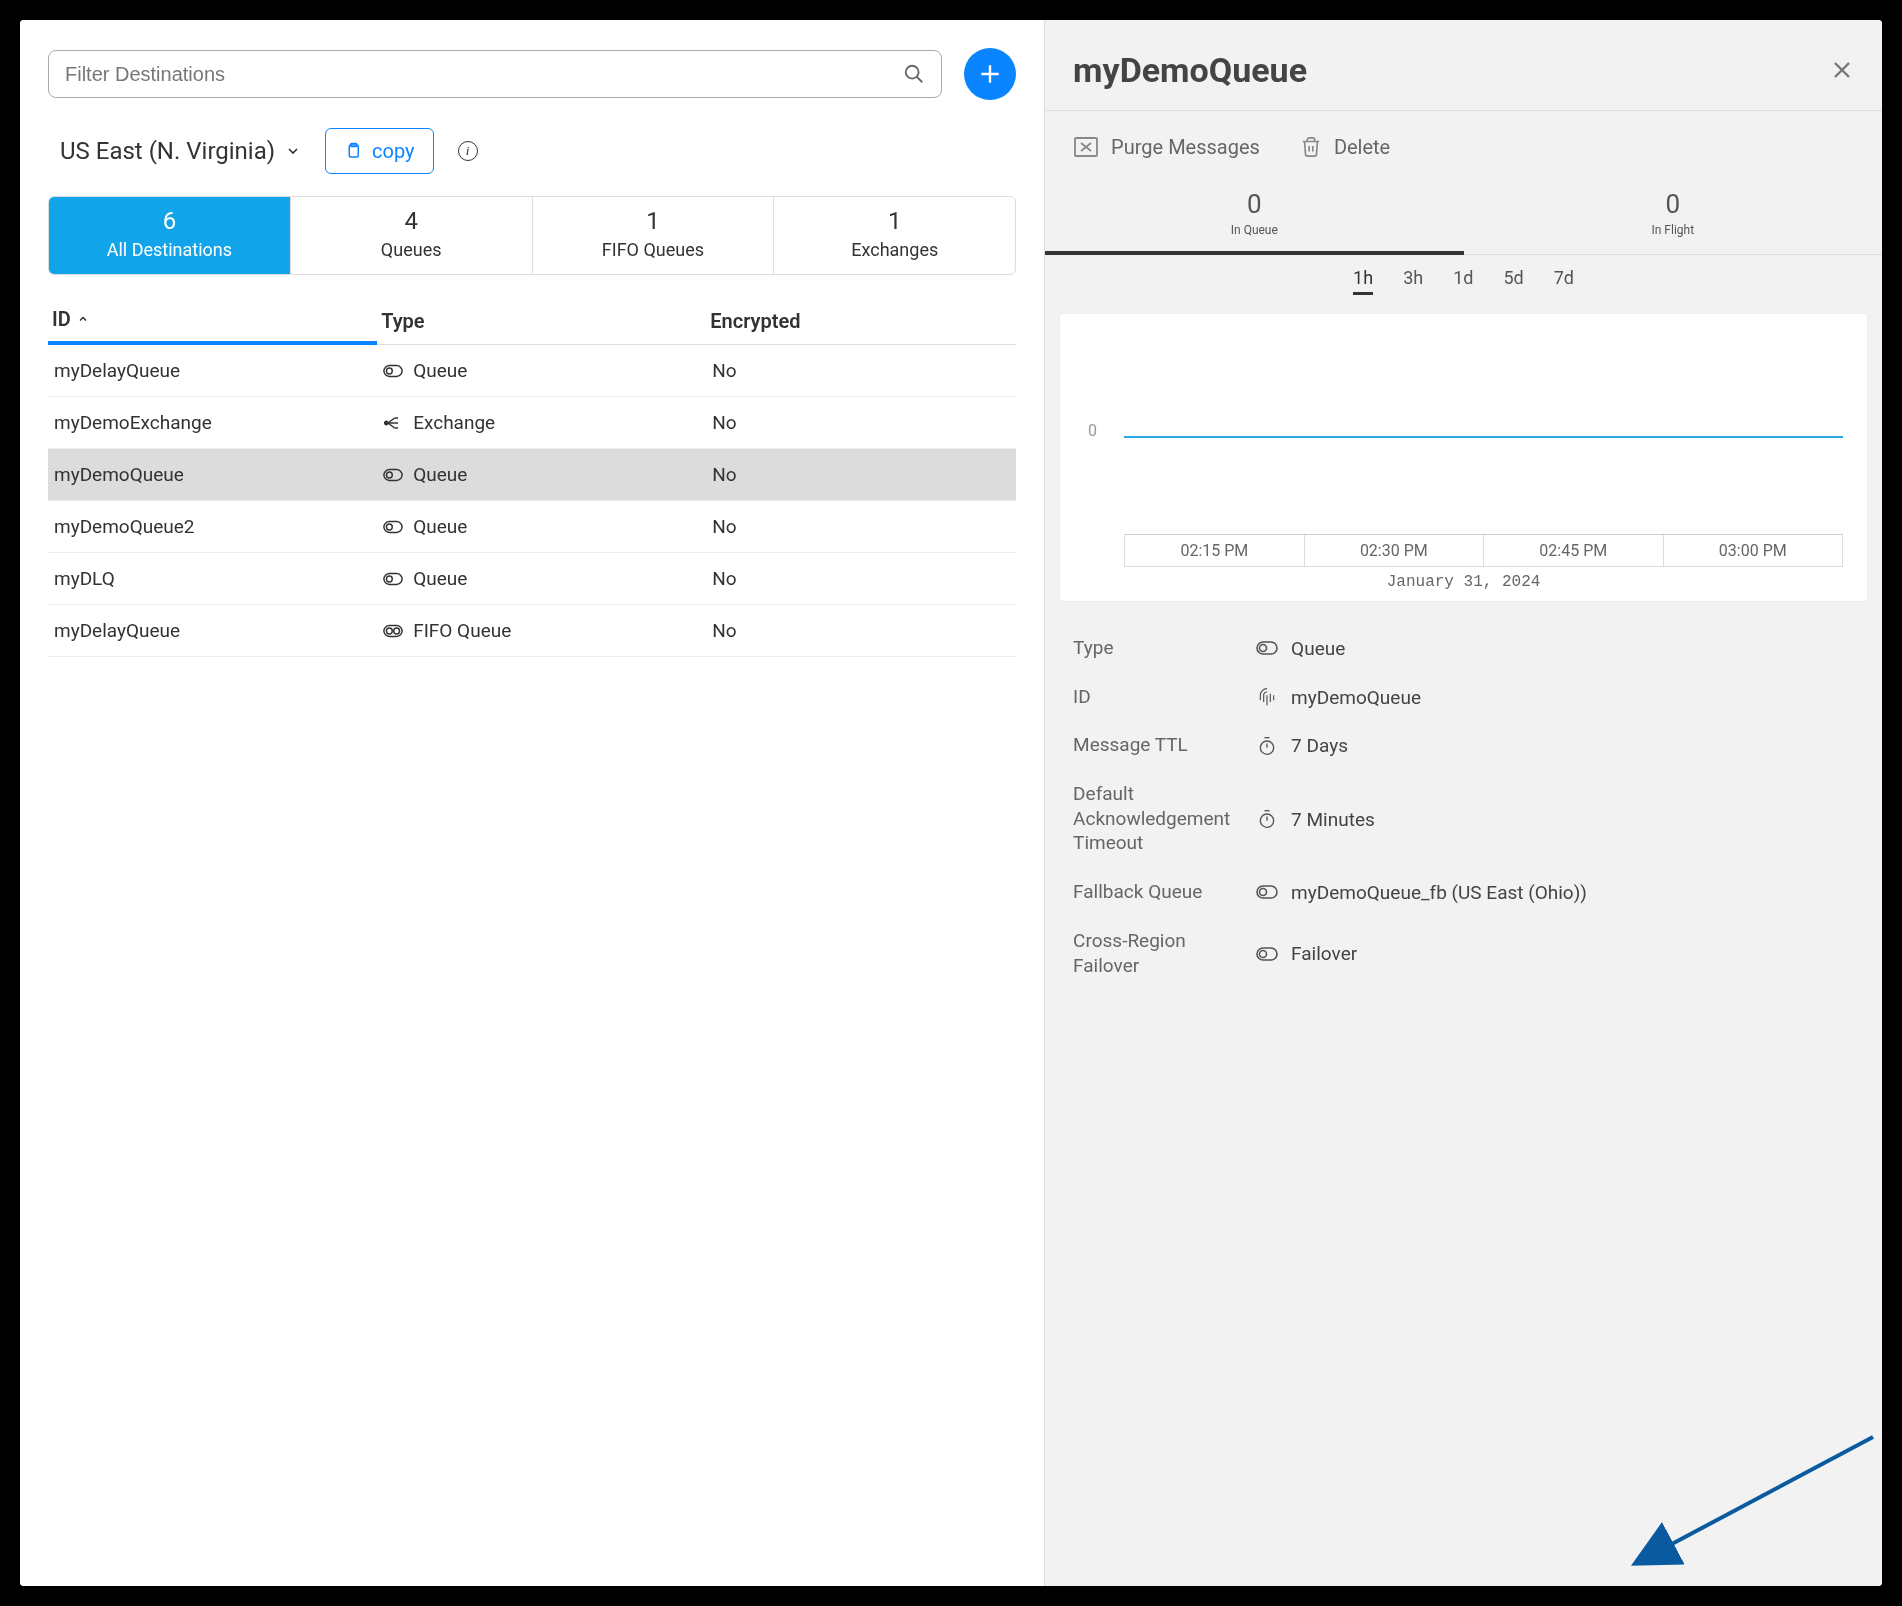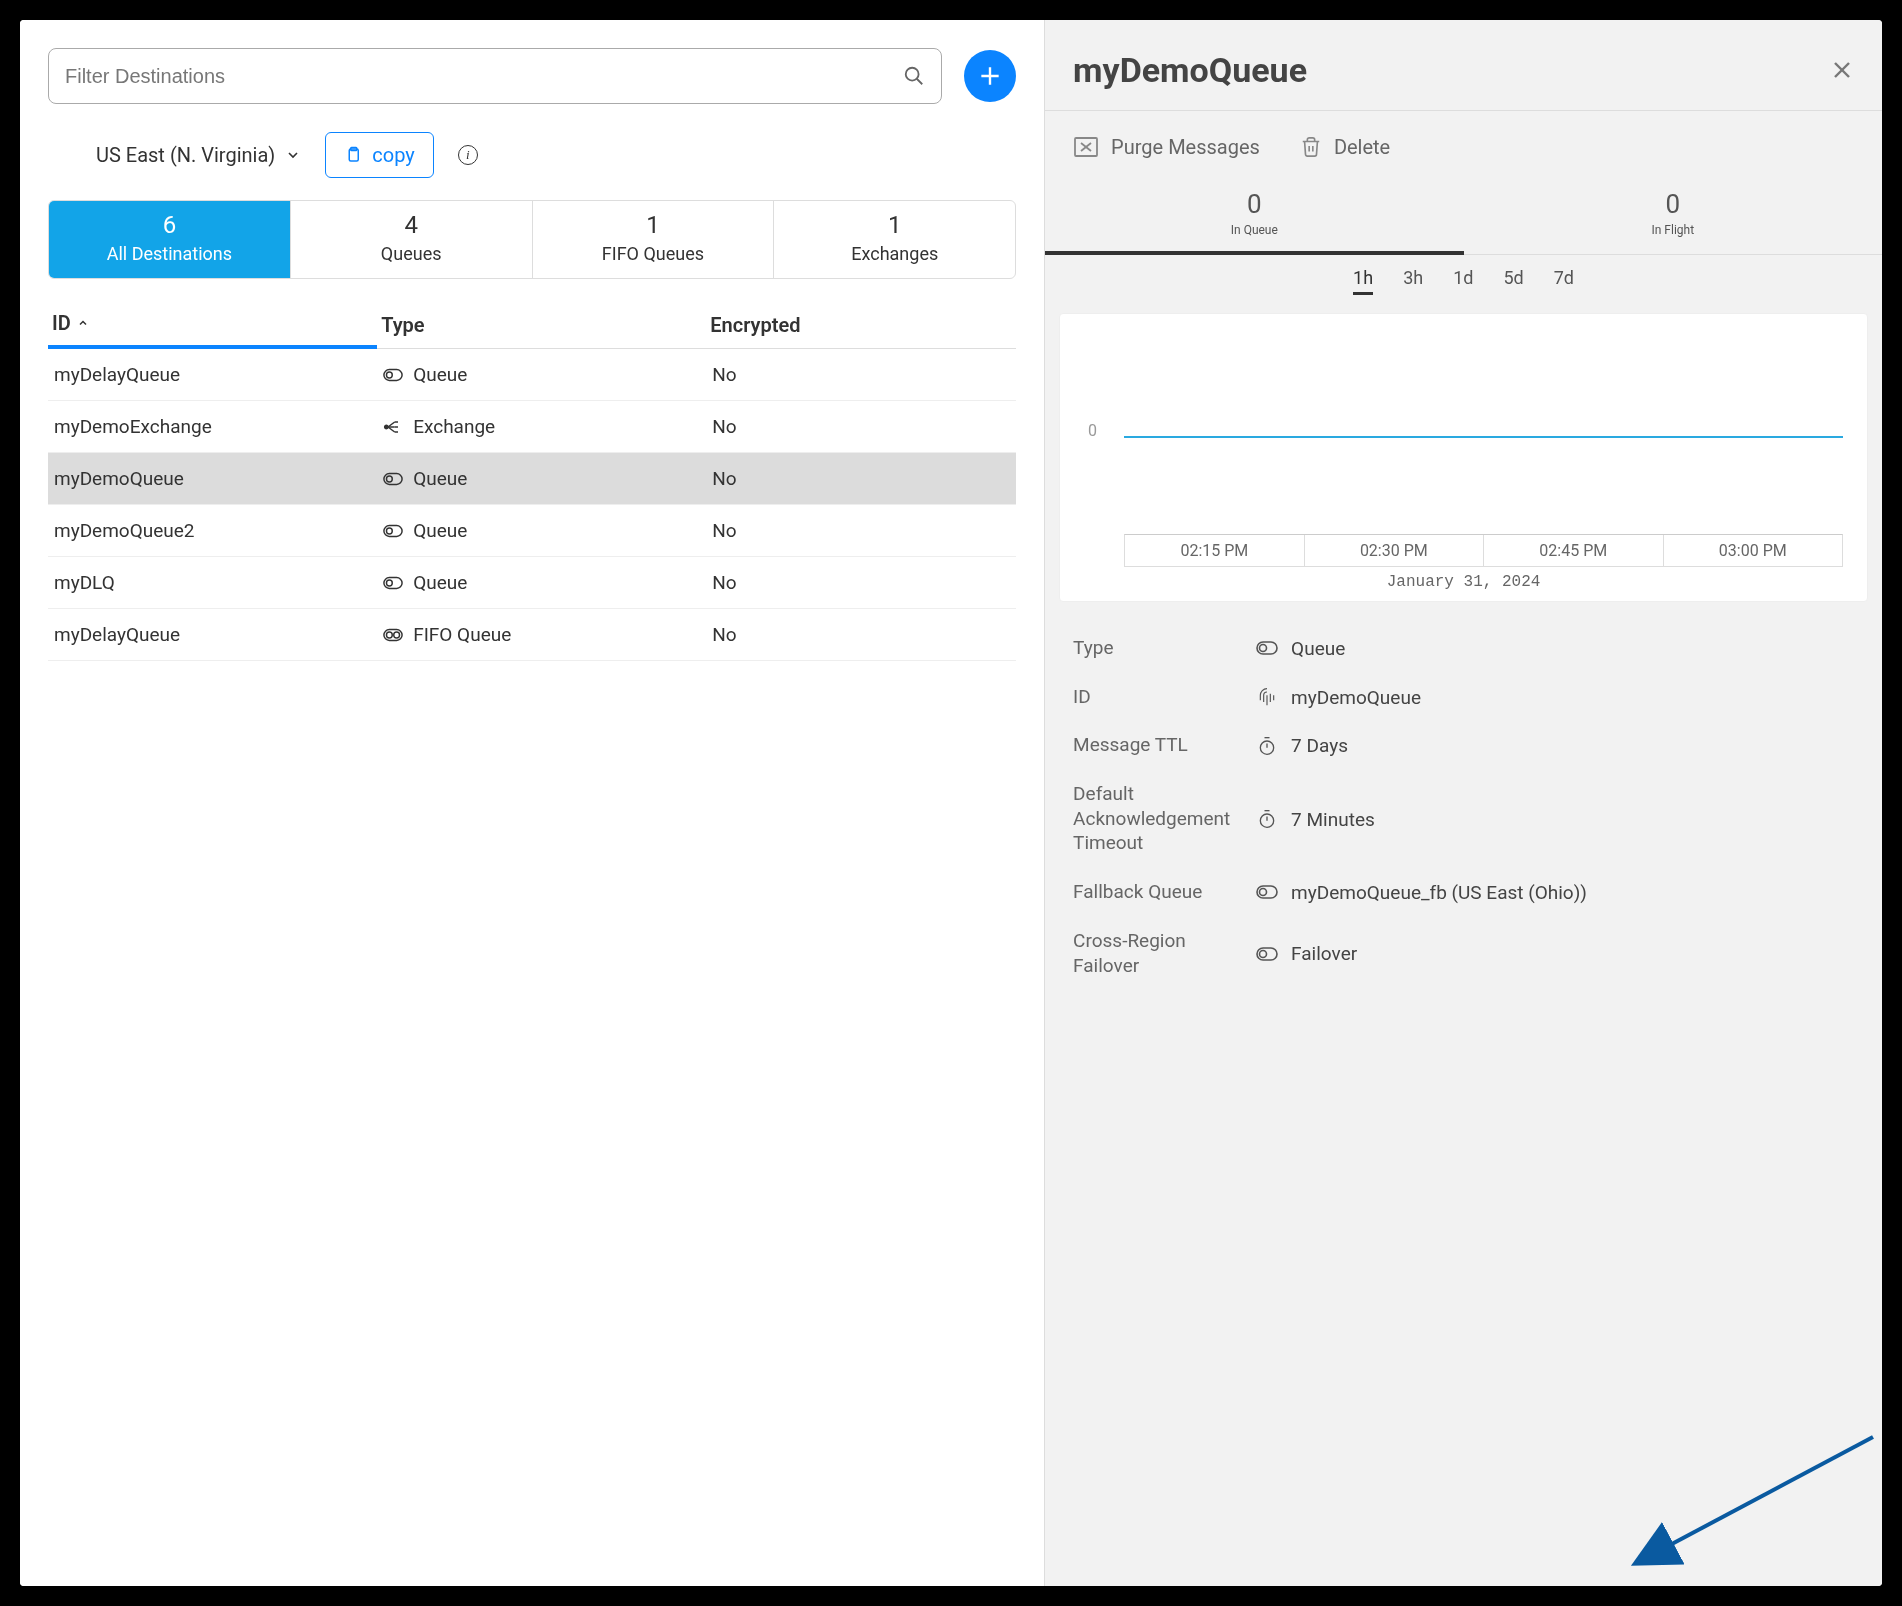--- a/index.html
+++ b/index.html
@@ -31,21 +31,21 @@
     display: flex;
     align-items: center;
     gap: 22px;
   }
   .filter-input {
     flex: 1;
     display: flex;
     align-items: center;
     border: 1px solid #aaa;
     border-radius: 8px;
-    height: 56px;
+    height: 48px;
     padding: 0 16px;
   }
   .filter-input input {
     border: none;
     outline: none;
     flex: 1;
     font-size: 20px;
     color: #333;
   }
   .filter-input input::placeholder { color: #777; }
@@ -58,21 +58,21 @@
   }
   .region-row {
     display: flex;
     align-items: center;
     gap: 24px;
     margin-top: 12px;
     padding-left: 12px;
   }
   .region-select {
     display: flex; align-items: center; gap: 10px;
-    font-size: 20px; color: #333; margin-left: 36px;
+    font-size: 24px; color: #333;
   }
   .copy-btn {
     border: 1px solid #0b84ff;
     color: #0b84ff;
     border-radius: 6px;
     padding: 10px 18px;
     display: flex; align-items: center; gap: 10px;
     font-size: 20px;
   }
   .info-icon {

